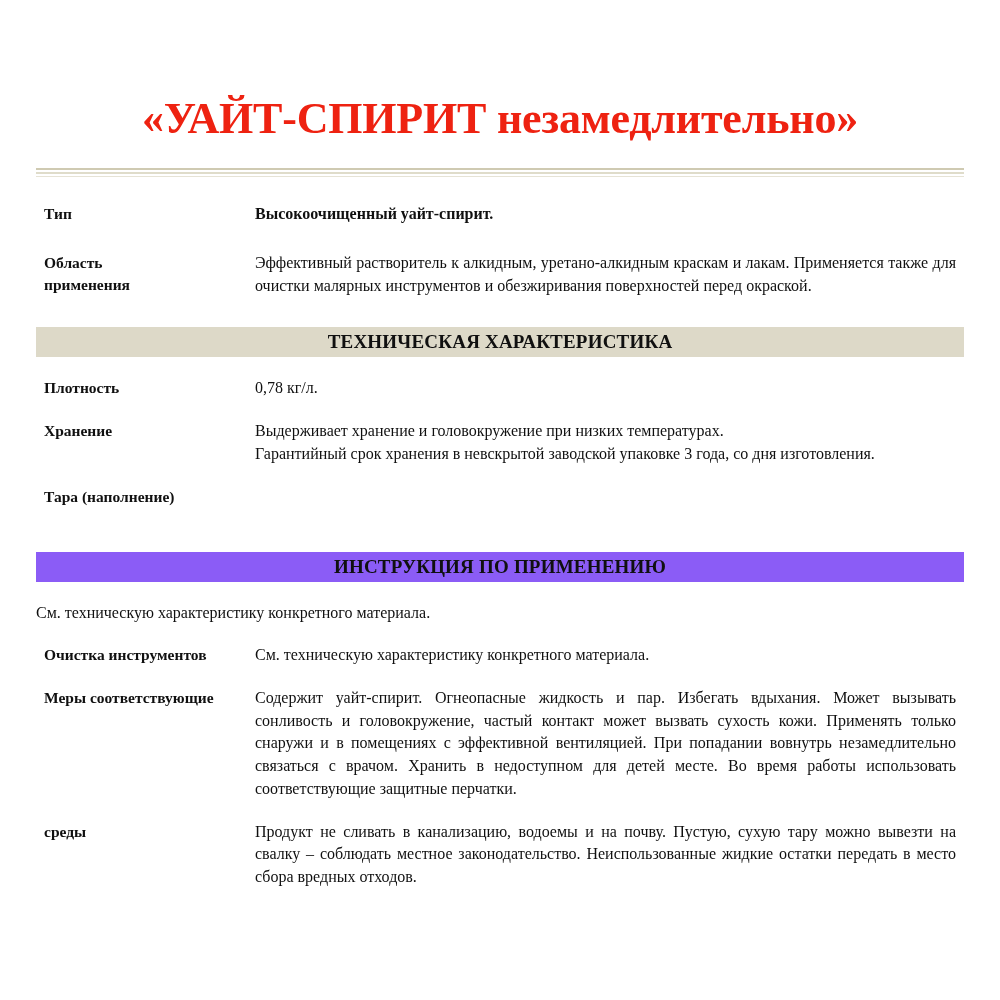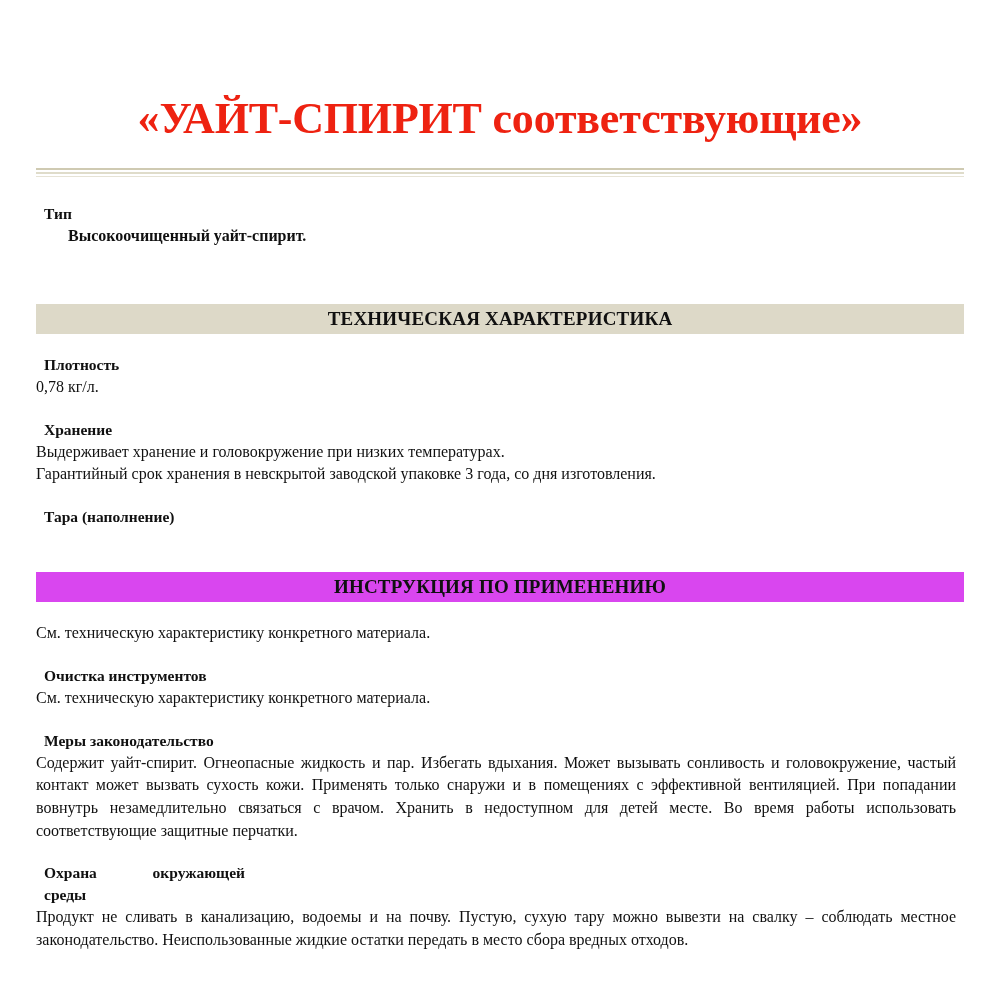--- a/index.html
+++ b/index.html
@@ -54,21 +54,20 @@
   .divider .rule.r3 { top: 8px;  height: 1px; background: #E6E3D5; }
 
   
   .rows {
     margin: 0 36px;
   }
   .row {
     display: flex;
     align-items: flex-start;
     width: 100%;
-    flex-direction: column;
   }
   .row .label {
     width: 219px;
     min-width: 219px;
     box-sizing: border-box;
     padding-left: 8px;
     padding-right: 10px;
     font-weight: bold;
     font-size: 15.5px;
     line-height: 1.42;
@@ -77,21 +76,20 @@
     flex: 1;
     font-size: 16px;
     line-height: 1.42;
     text-align: justify;
     text-align-last: left;
     padding-right: 8px;
   }
   .row .value.bold {
     font-weight: bold;
     text-align: left;
-    margin-left: 32px;
   }
   .row .value.plain {
     text-align: right;
   }
 
   
   .gap-sm  { height: 14px; }
   .gap-md  { height: 20px; }
   .gap-lg  { height: 26px; }
   .gap-xl  { height: 30px; }
@@ -102,46 +100,53 @@
     height: 30px;
     line-height: 30px;
     text-align: center;
     font-weight: bold;
     font-size: 19px;
     letter-spacing: 0.2px;
     color: #101010;
     white-space: nowrap;
   }
   .section-bar.light { background: #DDD9C8; }
-  .section-bar.dark  { background: #d946ef; }
+  .section-bar.dark  { background: #8b5cf6; }
 </style>
 </head>
 <body>
 
 <div class="page">
 
-  <div class="doc-title">«УАЙТ-СПИРИТ соответствующие»</div>
+  <div class="doc-title">«УАЙТ-СПИРИТ незамедлительно»</div>
 
   <div class="divider">
     <div class="rule r1"></div>
     <div class="rule r2"></div>
     <div class="rule r3"></div>
   </div>
 
   <div class="rows">
 
     <div class="gap-lg"></div>
 
     <div class="row">
       <div class="label">Тип</div>
       <div class="value bold">Высокоочищенный уайт-спирит.</div>
     </div>
 
     <div class="gap-lg"></div>
 
+    <div class="row">
+      <div class="label">
+        <div>Область</div>
+        <div>применения</div>
+      </div>
+      <div class="value">Эффективный растворитель к алкидным, уретано-алкидным краскам  и лакам. Применяется также для очистки малярных инструментов и обезжиривания поверхностей перед окраской.</div>
+    </div>
 
     <div class="gap-xl"></div>
   </div>
 
   <div class="section-bar light">ТЕХНИЧЕСКАЯ ХАРАКТЕРИСТИКА</div>
 
   <div class="rows">
 
     <div class="gap-md"></div>
 
@@ -183,29 +188,28 @@
     <div class="gap-md"></div>
 
     <div class="row">
       <div class="label">Очистка инструментов</div>
       <div class="value plain">См. техническую характеристику конкретного материала.</div>
     </div>
 
     <div class="gap-md"></div>
 
     <div class="row">
-      <div class="label">Меры законодательство</div>
+      <div class="label">Меры соответствующие</div>
       <div class="value">Содержит уайт-спирит. Огнеопасные жидкость и пар. Избегать вдыхания. Может вызывать сонливость и головокружение, частый контакт может вызвать сухость кожи. Применять только снаружи и в помещениях с эффективной вентиляцией. При попадании вовнутрь незамедлительно связаться с врачом. Хранить в недоступном для детей месте. Во время работы использовать соответствующие защитные перчатки.</div>
     </div>
 
     <div class="gap-md"></div>
 
     <div class="row">
       <div class="label">
-        <div class="justified-line" style="text-align: justify; text-align-last: justify;">Охрана окружающей</div>
         <div>среды</div>
       </div>
       <div class="value">Продукт не сливать в канализацию, водоемы и на почву. Пустую, сухую тару можно вывезти на свалку – соблюдать местное законодательство. Неиспользованные жидкие остатки передать в место сбора вредных отходов.</div>
     </div>
 
   </div>
 
 </div>
 
 </body></html>

